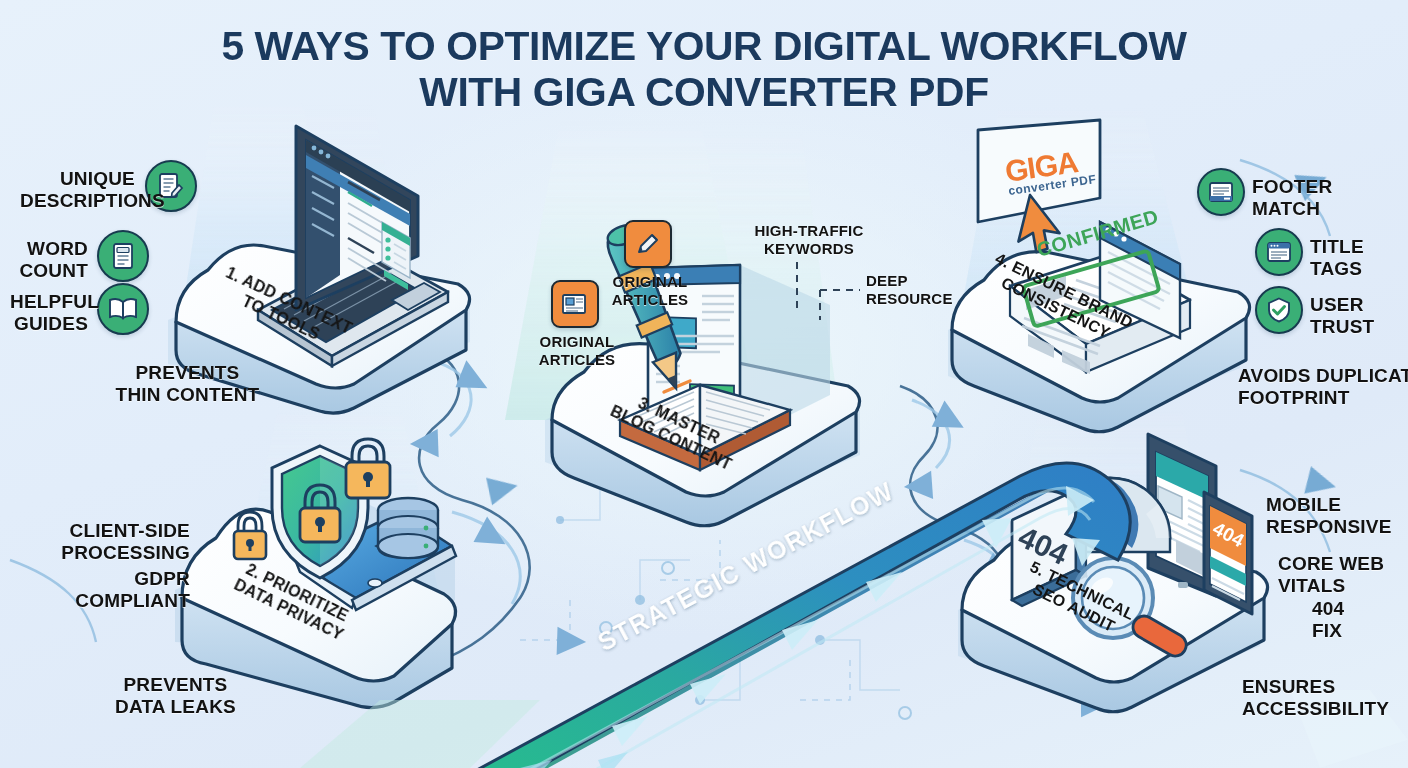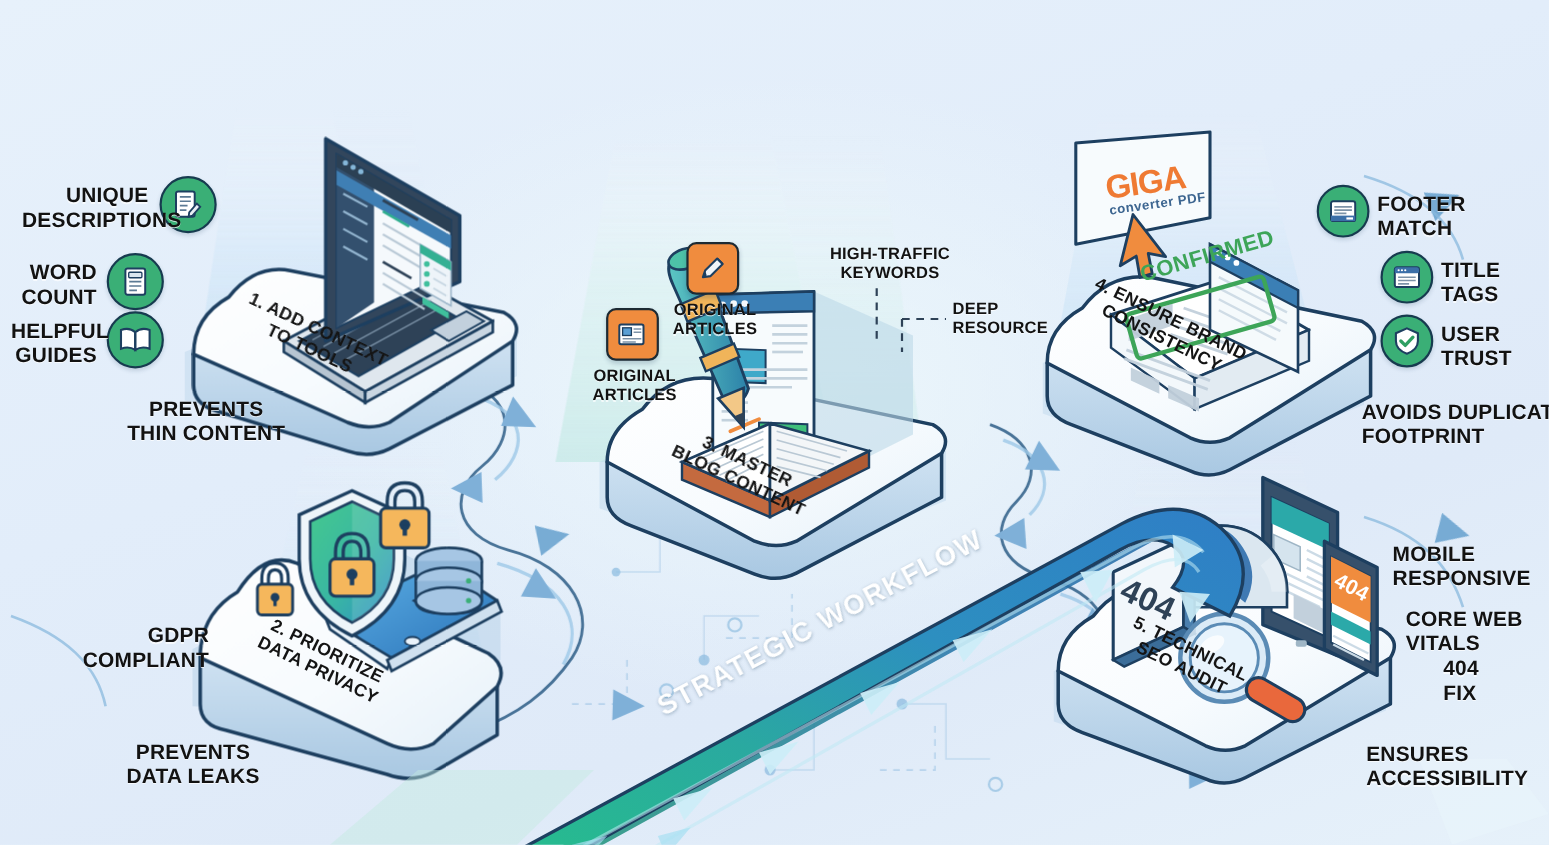--- a/index.html
+++ b/index.html
@@ -574,20 +574,24 @@
       <g fill="#a8e0f2" opacity=".7">
         <polygon points="520,768 552,760 528,786"></polygon>
         <polygon points="598,760 628,752 606,778"></polygon>
       </g>
     </g>
 
     <polygon points="380,700 540,700 470,768 300,768" fill="#c4ece0" opacity=".45"></polygon>
     <polygon points="1290,690 1370,690 1408,740 1320,768" fill="#e9f5fb" opacity=".5"></polygon>
   </svg>
 
+  <div class="title-wrap">
+    <div class="title-line">5 WAYS TO OPTIMIZE YOUR DIGITAL WORKFLOW</div>
+    <div class="title-line">WITH GIGA CONVERTER PDF</div>
+  </div>
 
   <div class="badge" style="left:145px; top:160px; width:52px; height:52px;">
     <svg width="26" height="28" viewBox="0 0 26 28">
       <rect x="2" y="2" width="17" height="23" rx="2" fill="#fff" stroke="#1d3f60" stroke-width="1.8"></rect>
       <g stroke="#5c7a94" stroke-width="1.5">
           <path d="M5.5 7h10"></path>
           <path d="M5.5 11h10"></path>
           <path d="M5.5 15h7"></path>
           <path d="M5.5 19h6"></path>
         </g>
@@ -620,20 +624,22 @@
   </div>
   <div class="lbl r" style="left:10px; top:291px; width:78px;">HELPFUL
 GUIDES</div>
 
   <div class="deck-lbl" style="left:190px; top:290px; width:190px; transform:rotate(25deg);">1. ADD CONTEXT
 TO TOOLS</div>
 
   <div class="lbl c" style="left:95px; top:362px; width:185px;">PREVENTS
 THIN CONTENT</div>
 
+  <div class="lbl r" style="left:30px; top:520px; width:160px;">CLIENT-SIDE
+PROCESSING</div>
   <div class="lbl r" style="left:50px; top:568px; width:140px;">GDPR
 COMPLIANT</div>
   <div class="deck-lbl" style="left:198px; top:582px; width:190px; transform:rotate(26deg);">2. PRIORITIZE
 DATA PRIVACY</div>
   <div class="lbl c" style="left:88px; top:674px; width:175px;">PREVENTS
 DATA LEAKS</div>
 
   <div class="sq-badge" style="left:551px; top:280px; width:48px; height:48px;">
     <svg width="28" height="24" viewBox="0 0 28 24">
       <rect x="2" y="3" width="22" height="18" rx="1.6" fill="#fff" stroke="#1d3f60" stroke-width="1.8"></rect>

